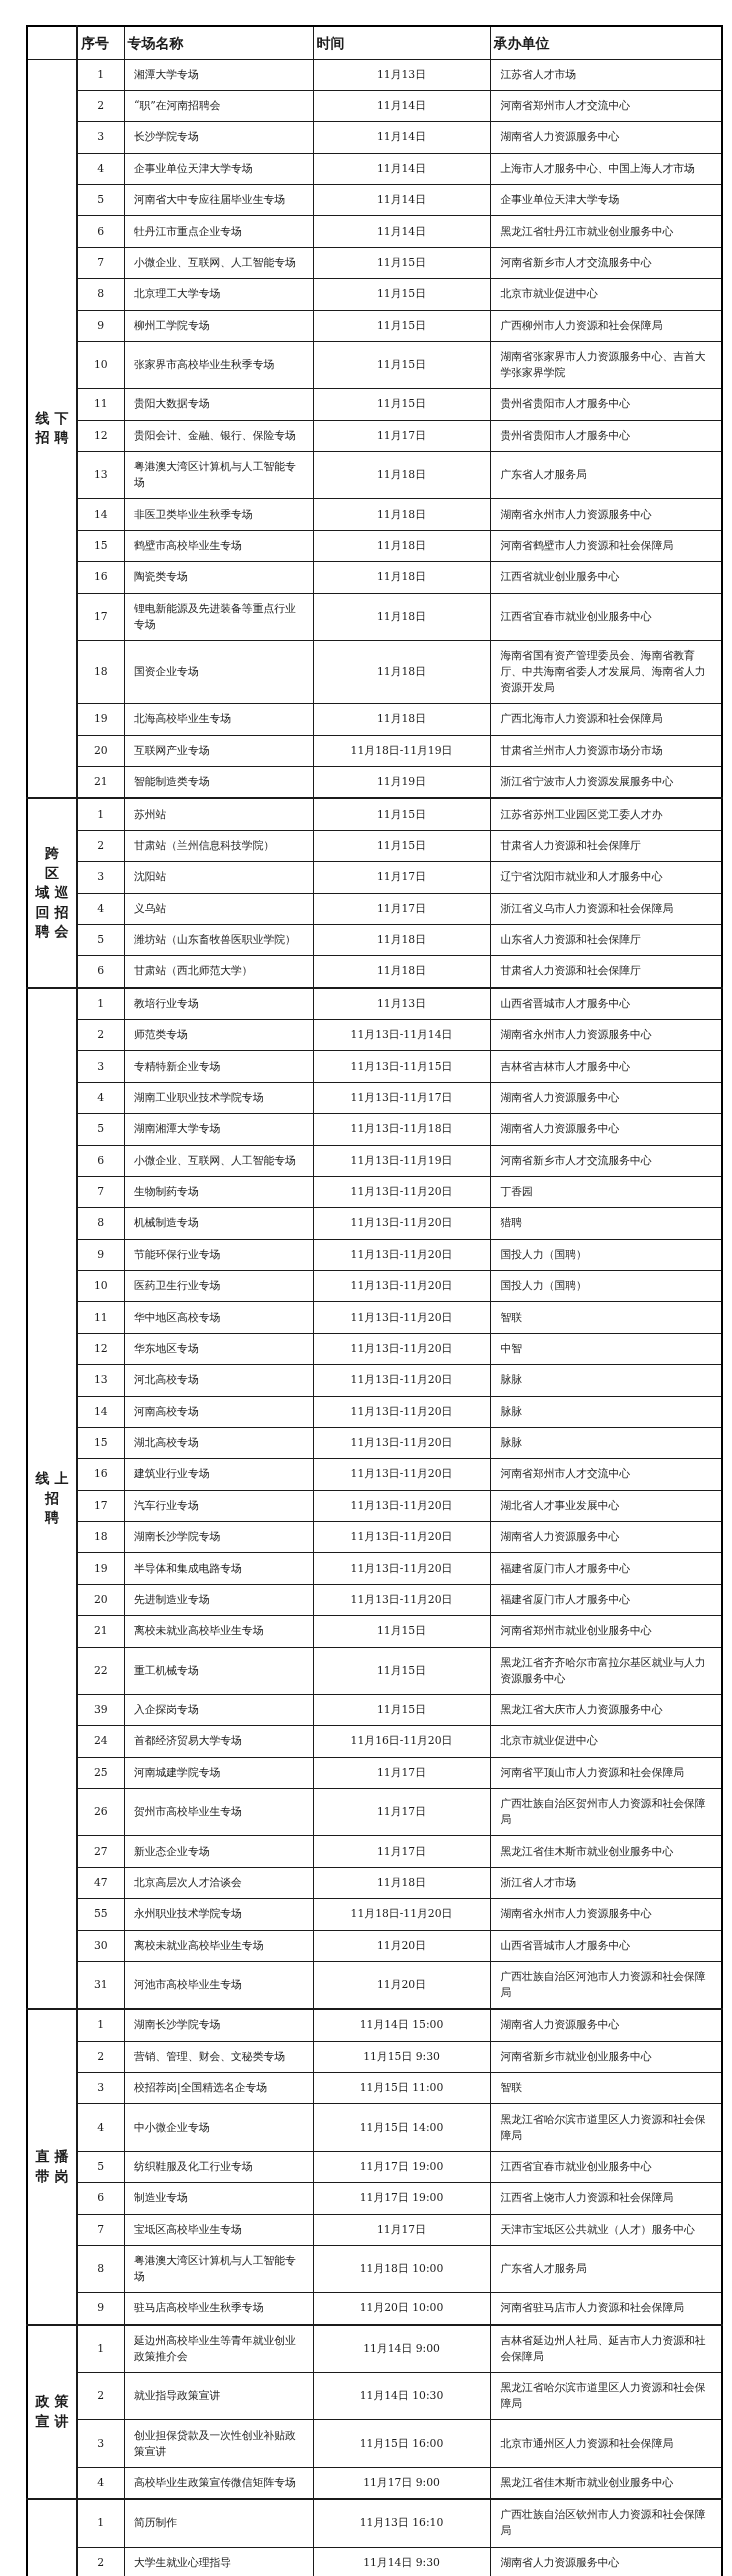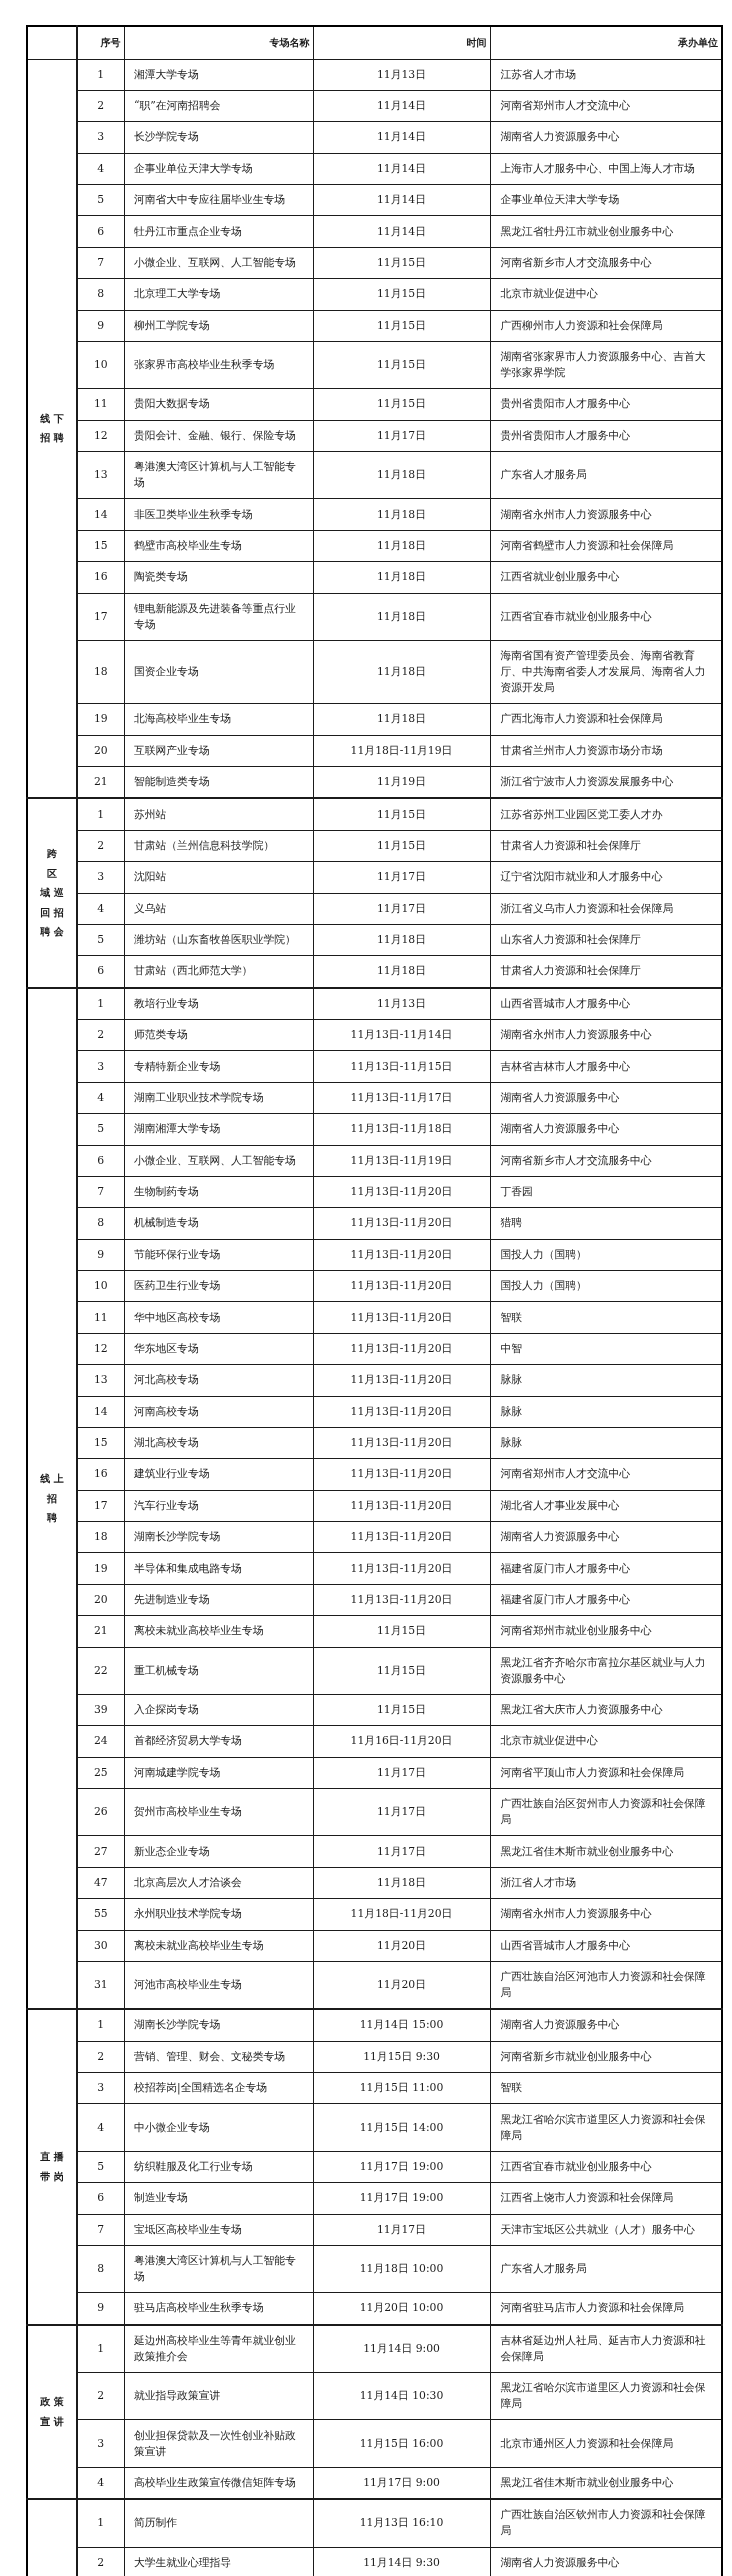--- a/index.html
+++ b/index.html
@@ -30,23 +30,23 @@
   th, td {
     border: 1.4px solid #1b1b1b;
     font-size: 10.8px;
     line-height: 16px;
     vertical-align: middle;
     box-sizing: border-box;
     word-break: break-all;
   }
   thead th {
     font-weight: bold;
-    text-align: right;
+    text-align: left;
     padding: 8px 2.9px;
-    font-size: 10px;
+    font-size: 14px;
   }
   td.no-cell {
     text-align: center;
     padding: 7.2px 1.4px;
     font-family: "DejaVu Serif", "Liberation Serif", serif;
   }
   td.name-cell {
     text-align: left;
     padding: 7.2px 7.2px 7.2px 9.4px;
   }
@@ -55,21 +55,21 @@
     padding: 7.2px 2.9px;
   }
   td.org-cell {
     text-align: left;
     padding: 7.2px 7.2px 7.2px 10px;
   }
   td.glabel {
     border-right-width: 2.2px;
     text-align: center;
     font-weight: bold;
-    font-size: 10px;
+    font-size: 14px;
     padding: 4.3px 1.4px;
     background: #ffffff;
   }
   td.glabel .lbl-line {
     line-height: 19.5px;
     white-space: pre;
   }
   th.gcol-header { border-right-width: 2.2px; }
   tr.gstart td { border-top-width: 2.2px; }
   thead tr th { border-bottom-width: 1.4px; }

